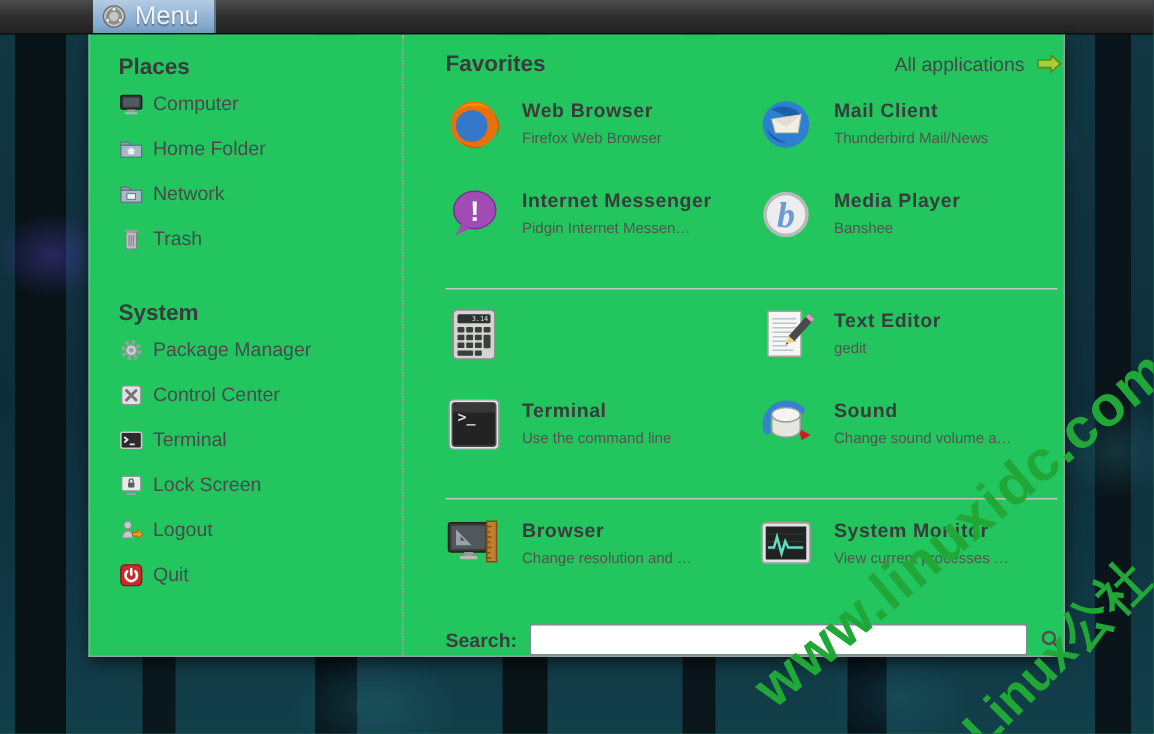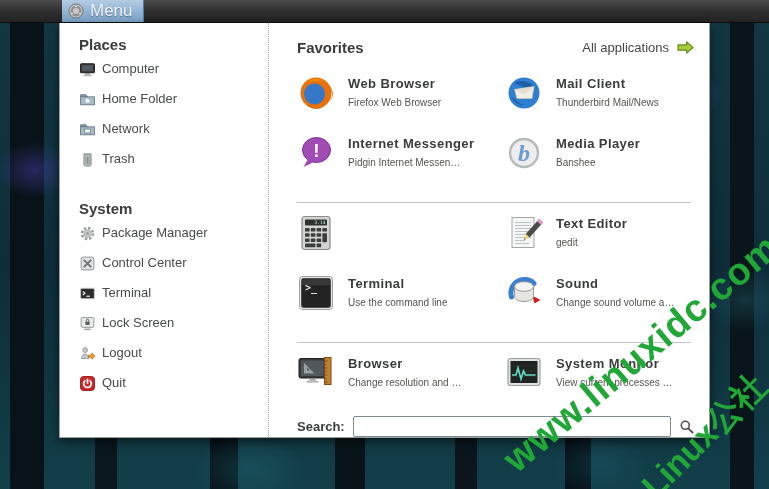--- a/index.html
+++ b/index.html
@@ -40,50 +40,50 @@
     margin-left:62px; height:100%; padding:0 10px 0 6px;
     display:flex; align-items:center; gap:6px;
     background:linear-gradient(180deg,#b4cce2 0%,#8fb3d4 55%,#7ca3c8 100%);
     border-right:1px solid #57789a; cursor:default;
   }
   .menu-button .label { font-size:17px; color:#f0f4f8; text-shadow:0 1px 1px rgba(40,60,80,.55); }
   .menu-button svg { width:16px; height:16px; display:block; }
   
   .panel {
     position:absolute; left:59px; top:23px; width:651px; height:415px;
-    background:#ffffff; border:1px solid #9aa0a0; border-top:none;
+    background:#22c55e; border:1px solid #9aa0a0; border-top:none;
     box-shadow:0 4px 10px rgba(0,0,0,.55);
     display:flex;
   }
   
   .sidebar { width:209px; padding:10px 0 0 19px; border-right:1px dotted #a5a9a9; }
   .group-title { font-size:15px; font-weight:bold; color:#3a3c3c; height:24px; line-height:24px; margin-bottom:4px; }
   .side-item { height:30px; display:flex; align-items:flex-start; gap:6px; cursor:default; padding-right:8px; }
   .side-item .ic { width:17px; height:17px; flex:0 0 17px; }
   .side-item .ic svg { width:100%; height:100%; display:block; }
   .side-item .lbl { font-size:13px; color:#484b4b; white-space:nowrap; }
   .group-gap { height:16px; }
   
-  .main { flex:1; padding:10px 14px 0 28px; display:flex; flex-direction:column; }
+  .main { flex:1; padding:10px 0 0 28px; display:flex; flex-direction:column; }
   .fav-header { display:flex; align-items:center; justify-content:space-between; height:28px; margin-bottom:8px; }
   .fav-title { font-size:15px; font-weight:bold; color:#3a3c3c; }
   .all-apps { display:flex; align-items:center; gap:7px; cursor:default; }
   .all-apps .txt { font-size:13px; color:#454848; }
   .all-apps svg { width:19px; height:15px; display:block; }
   .fav-grid { display:grid; grid-template-columns:208px 1fr; margin-top:4px; }
   .app-item { height:60px; display:flex; align-items:flex-start; gap:13px; cursor:default; overflow:hidden; }
   .app-item .fic { width:38px; height:38px; flex:0 0 38px; margin-top:1px; }
   .app-item .fic svg { width:100%; height:100%; display:block; }
   .app-txt { min-width:0; padding-top:3px; }
   .app-title { font-size:13px; font-weight:bold; color:#3a3c3c; letter-spacing:.4px; white-space:nowrap; overflow:hidden; text-overflow:ellipsis; }
   .app-sub { font-size:10px; color:#53554f; margin-top:6px; white-space:nowrap; overflow:hidden; text-overflow:ellipsis; }
   .fav-sep { grid-column:1 / 3; height:20px; position:relative; }
   .fav-sep::before { content:""; position:absolute; left:0; right:4px; top:9px; border-top:1px solid #c2c5c4; }
   
-  .search-row { margin-top:3px; display:flex; align-items:center; gap:8px; }
+  .search-row { margin-top:13px; display:flex; align-items:center; gap:8px; }
   .search-label { font-size:13px; font-weight:bold; color:#3c3e3e; }
   .search-input {
     flex:1; height:21px; background:#fff; border:1px solid #7e8a94;
     border-radius:2px; font-size:13px; padding:0 5px; color:#333; outline:none;
   }
   .search-mag { width:16px; height:16px; }
   .search-mag svg { width:100%; height:100%; display:block; }
   
   .wm { position:absolute; color:#21a737; font-weight:bold; pointer-events:none; z-index:50; white-space:nowrap; }
   .wm1 { left:495px; top:448px; font-size:38px; letter-spacing:1px; transform:rotate(-40deg); transform-origin:0 0; }

